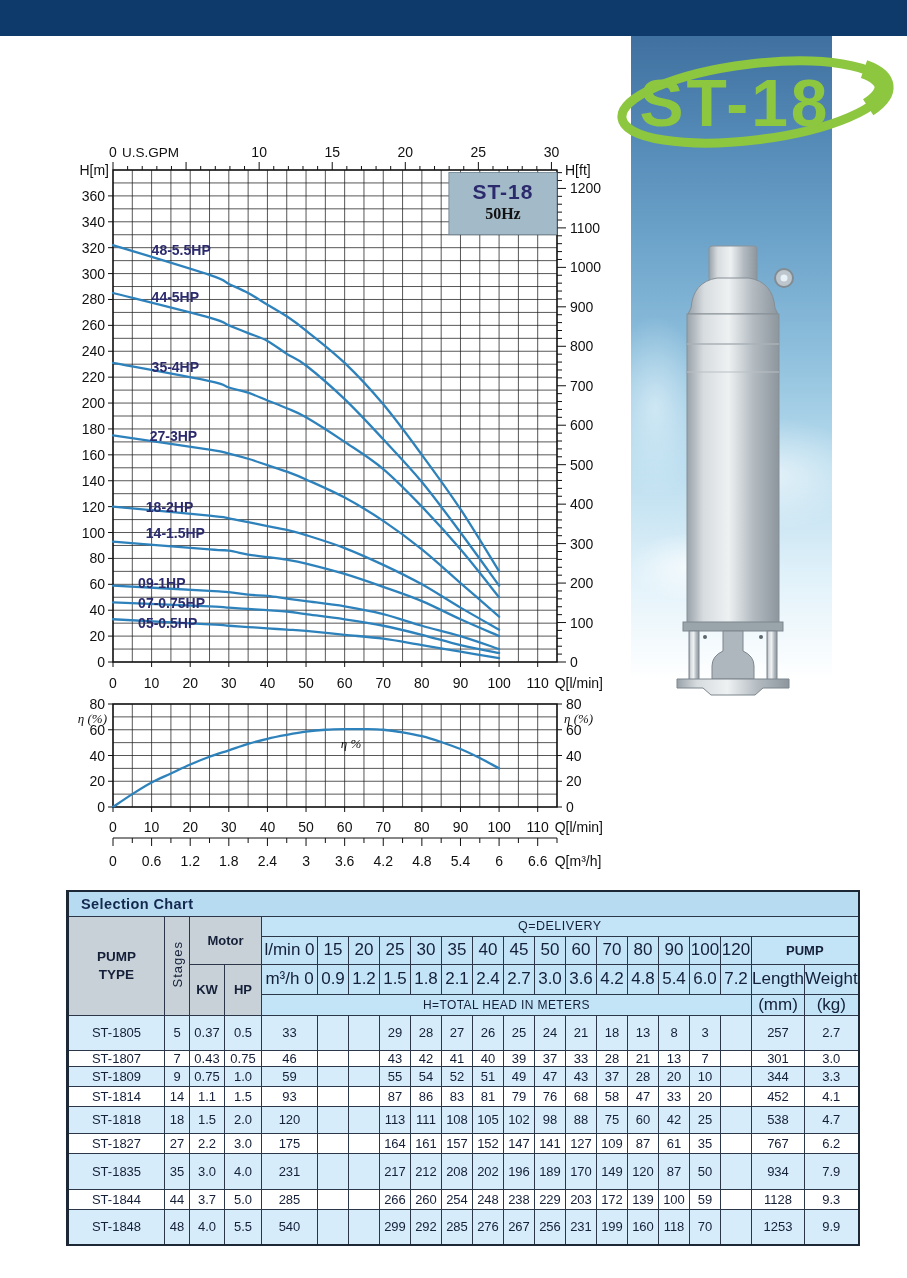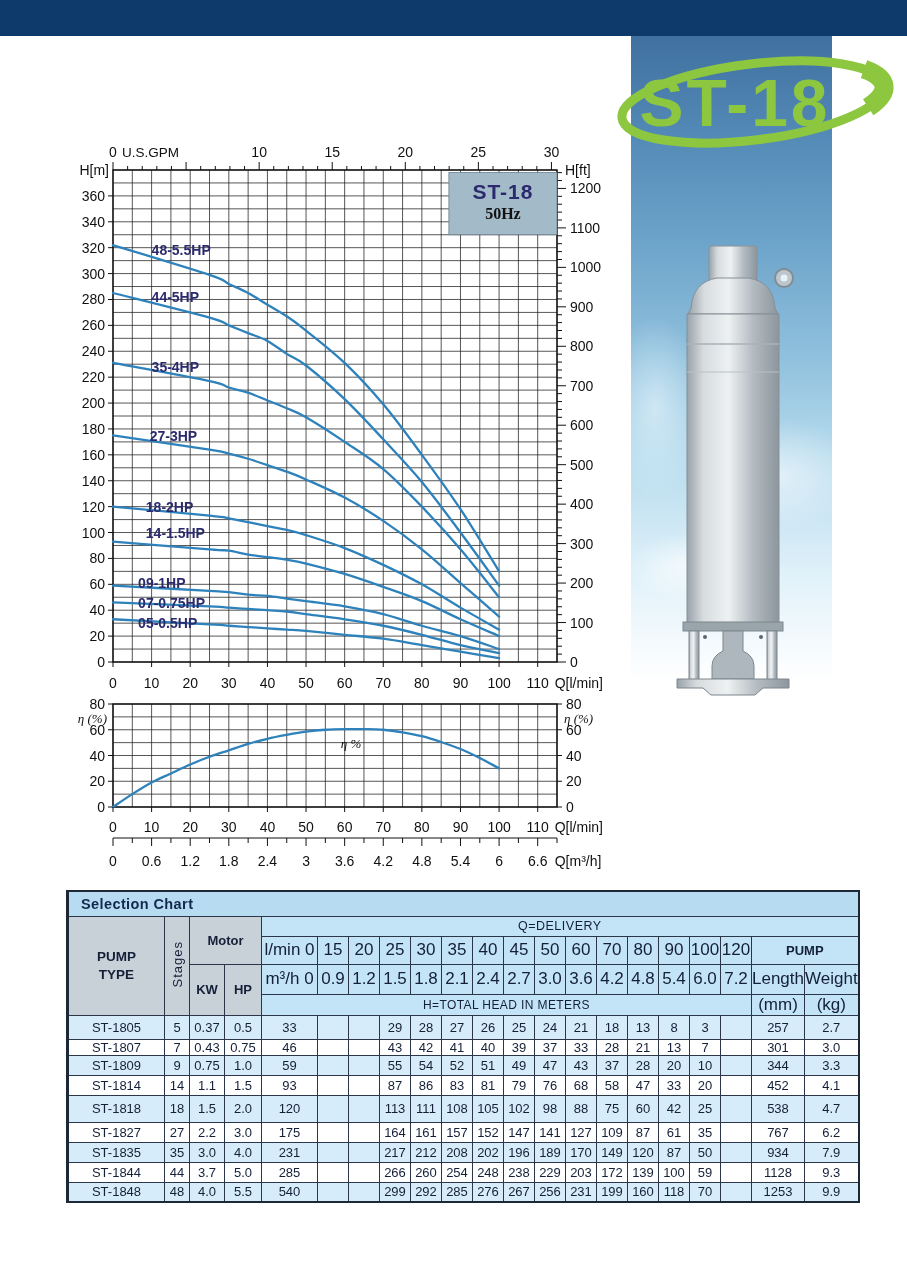--- a/index.html
+++ b/index.html
@@ -549,21 +549,21 @@
           <td class="hb">6.0</td>
           <td class="hb">7.2</td>
           <td class="hb">Length</td>
           <td class="hb">Weight</td>
         </tr>
         <tr style="height: 19px;">
           <td colspan="15" class="hb hd">H=TOTAL HEAD IN METERS</td>
           <td class="hb">(mm)</td>
           <td class="hb">(kg)</td>
         </tr>
-        <tr class="alt" style="height: 24px; margin-top: 32px;">
+        <tr class="alt" style="height: 35px; margin-top: 32px;">
           <td>ST-1805</td>
           <td>5</td>
           <td>0.37</td>
           <td>0.5</td>
           <td>33</td>
           <td></td>
           <td></td>
           <td>29</td>
           <td>28</td>
           <td>27</td>
@@ -687,21 +687,21 @@
           <td>141</td>
           <td>127</td>
           <td>109</td>
           <td>87</td>
           <td>61</td>
           <td>35</td>
           <td></td>
           <td>767</td>
           <td>6.2</td>
         </tr>
-        <tr class="alt" style="height: 20px;">
+        <tr class="alt" style="height: 36px;">
           <td>ST-1835</td>
           <td>35</td>
           <td>3.0</td>
           <td>4.0</td>
           <td>231</td>
           <td></td>
           <td></td>
           <td>217</td>
           <td>212</td>
           <td>208</td>
@@ -733,21 +733,21 @@
           <td>229</td>
           <td>203</td>
           <td>172</td>
           <td>139</td>
           <td>100</td>
           <td>59</td>
           <td></td>
           <td>1128</td>
           <td>9.3</td>
         </tr>
-        <tr class="alt" style="height: 20px;">
+        <tr class="alt" style="height: 36px;">
           <td>ST-1848</td>
           <td>48</td>
           <td>4.0</td>
           <td>5.5</td>
           <td>540</td>
           <td></td>
           <td></td>
           <td>299</td>
           <td>292</td>
           <td>285</td>

